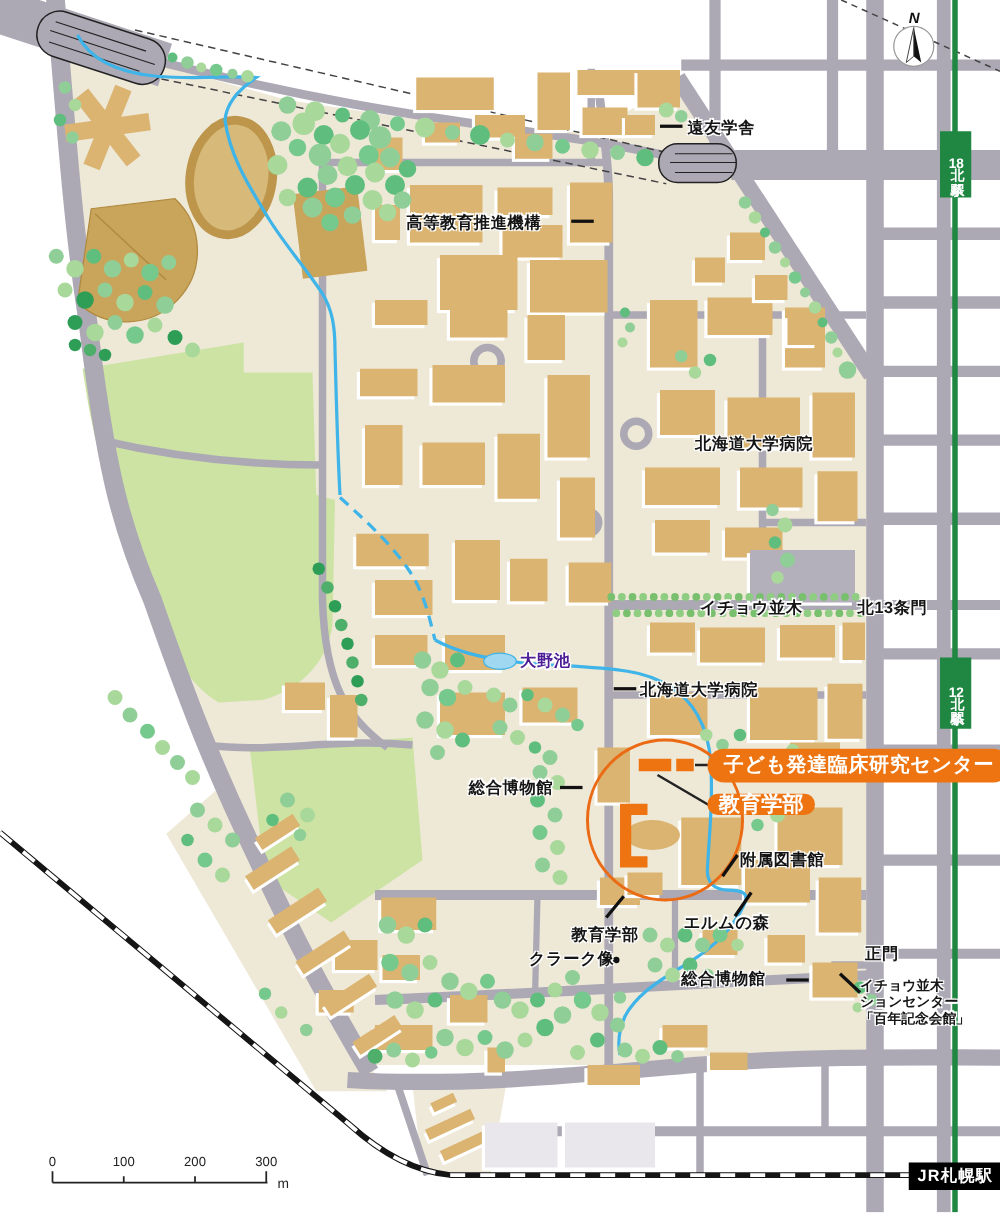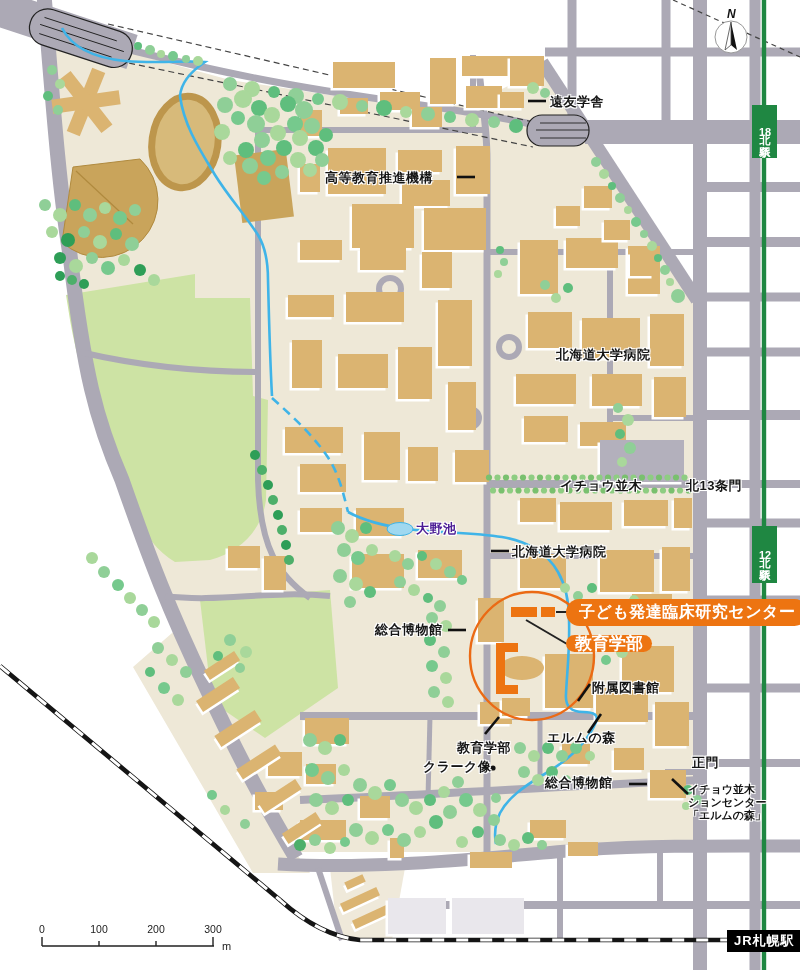--- a/index.html
+++ b/index.html
@@ -641,21 +641,21 @@
 <div class="lbl" style="left:375px;top:621px">総合博物館</div>
 <div class="lbl" style="left:592px;top:679px">附属図書館</div>
 <div class="lbl" style="left:547px;top:729px">エルムの森</div>
 <div class="lbl" style="left:457px;top:739px">教育学部</div>
 <div class="lbl" style="left:423px;top:758px">クラーク像</div>
 <div class="lbl" style="left:545px;top:774px">総合博物館</div>
 <div class="lbl" style="left:692px;top:754px">正門</div>
 <div class="lbl small" style="left:688px;top:783px">
   <span style="display:block">イチョウ並木</span>
   <span style="display:block">ションセンター</span>
-  <span style="display:block">「エルムの森」</span>
+  <span style="display:block">「百年記念会館」</span>
 </div>
 
 <div class="pill big" style="left:566px;top:599px;background:#ED7411">子ども発達臨床研究センター</div>
 <div class="pill smallpill" style="left:566px;top:635px;background:#ED7411">教育学部</div>
 
 <div class="station" style="left:752px;top:105px;width:25px;height:53px;background:#1F8742">
   <span>北</span>
       <span class="tcu">18</span>
       <span>条駅</span>
 </div>

